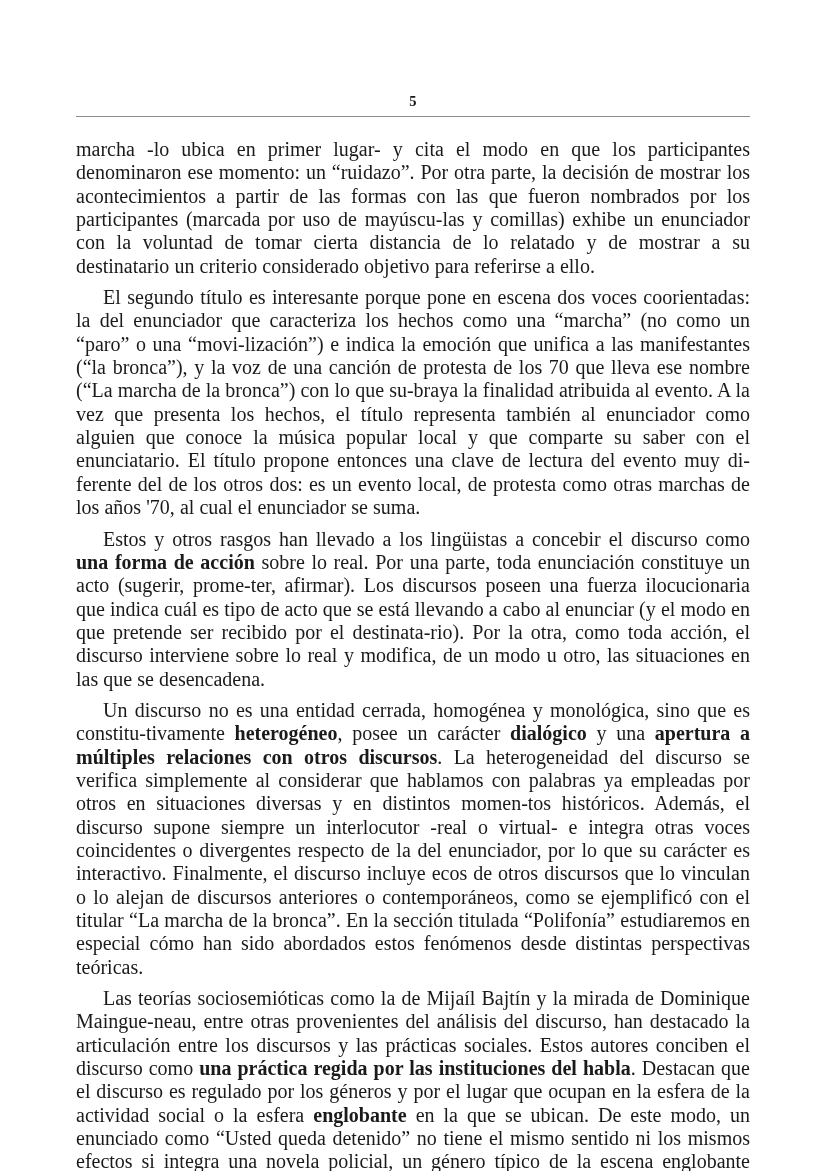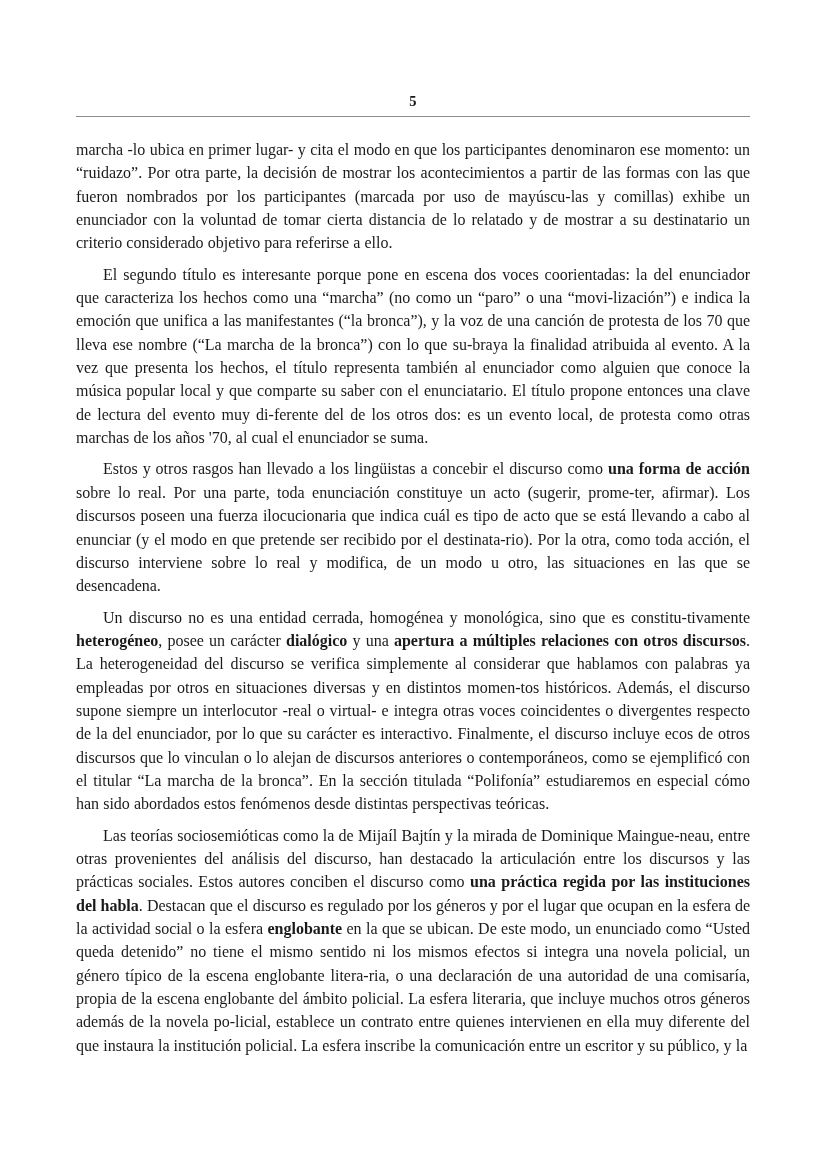--- a/index.html
+++ b/index.html
@@ -45,21 +45,21 @@
   }
   
   .content {
     position: absolute;
     left: 76px;
     top: 138px;
     width: 674px;
   }
   p.para {
     margin: 0;
-    font-size: 16px;
+    font-size: 20px;
     line-height: 23.35px;
     text-align: justify;
     text-justify: inter-word;
     color: #1a1a1a;
     hyphens: manual;
     word-spacing: 0.1px;
   }
   p.para + p.para {
     margin-top: 8px;
   }

